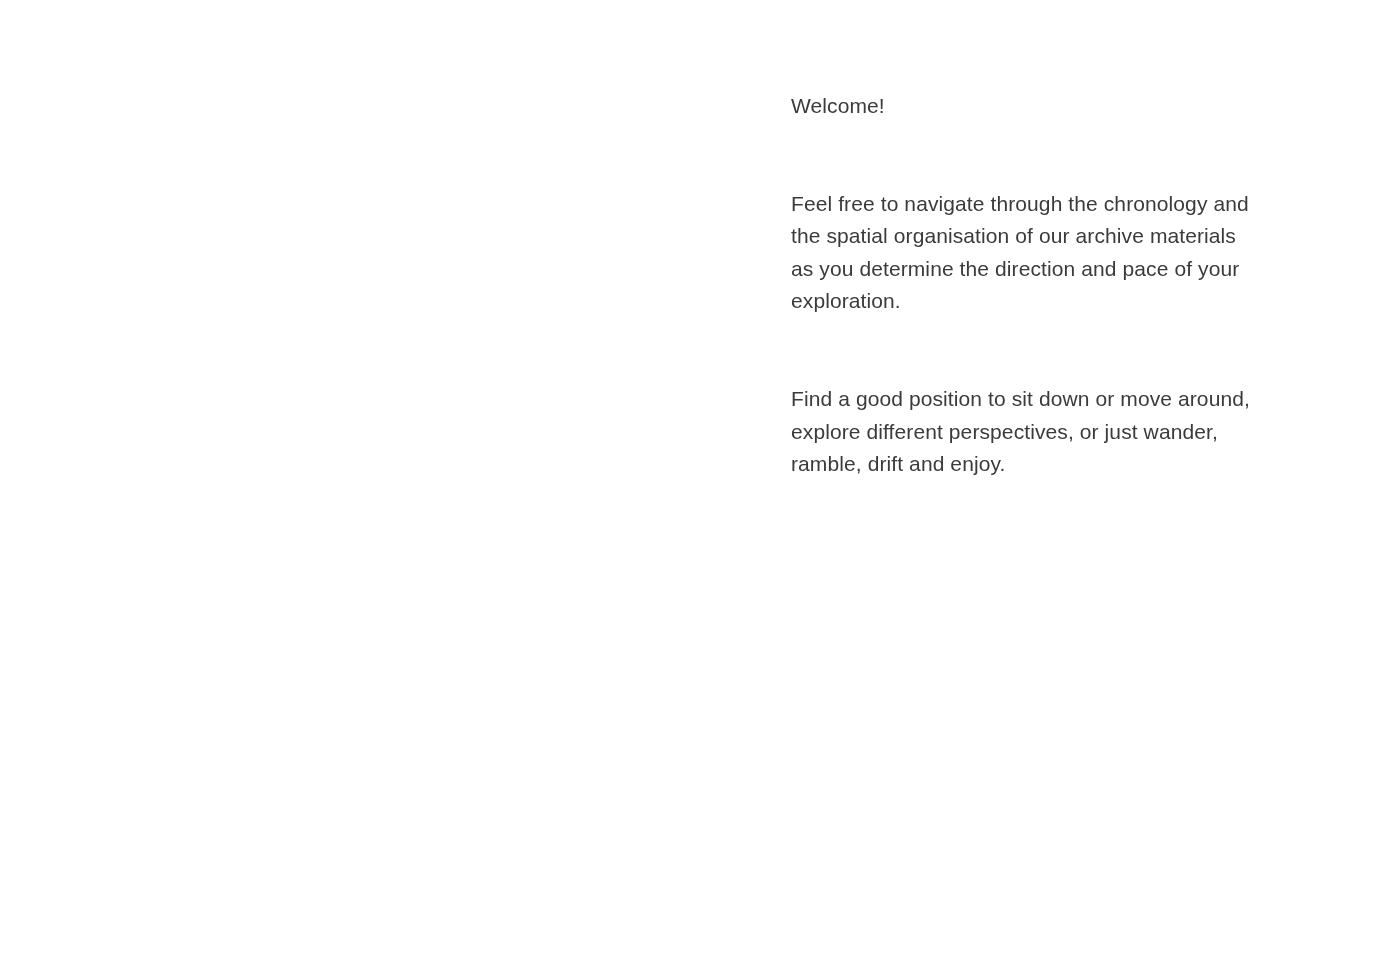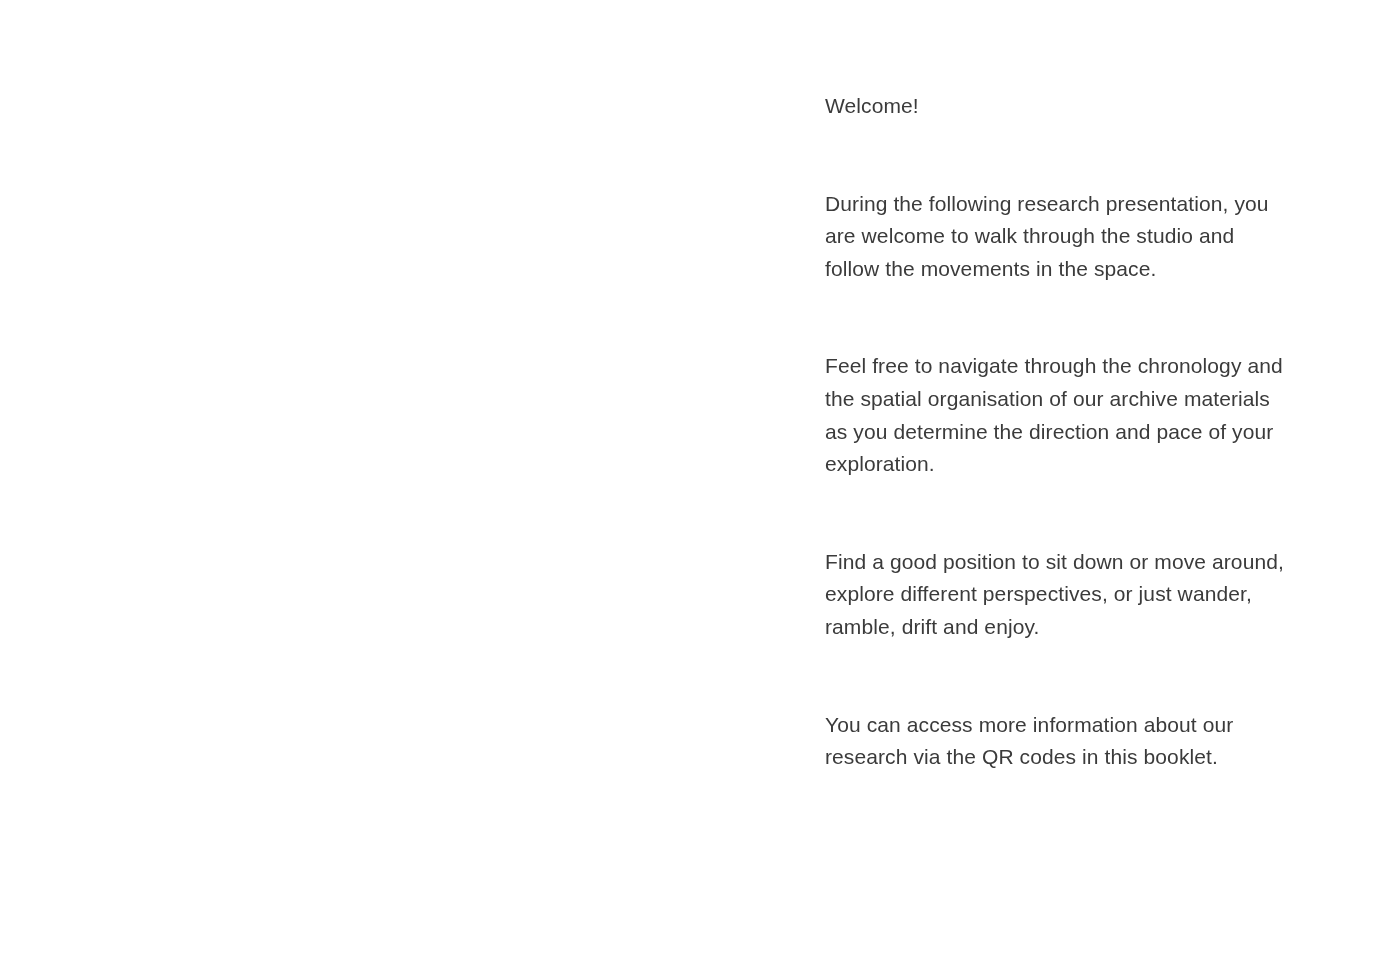--- a/index.html
+++ b/index.html
@@ -9,21 +9,21 @@
   body {
     width: 1386px;
     height: 977px;
     background: #ffffff;
     font-family: "Liberation Sans", sans-serif;
     overflow: hidden;
     position: relative;
   }
   .text-column {
     position: absolute;
-    left: 825px;
+    left: 791px;
     top: 90px;
     width: 496px;
   }
   .para {
     margin: 0 0 65px 0;
     font-size: 21px;
     line-height: 32.6px;
     font-weight: 400;
     color: #3b3b3b;
     white-space: pre-line;
@@ -31,25 +31,20 @@
   }
   .para:last-child {
     margin-bottom: 0;
   }
 </style>
 </head>
 <body>
 
 <div class="text-column">
   <p class="para">Welcome!</p>
-  <p class="para">During the following research presentation, you
-are welcome to walk through the studio and
-follow the movements in the space.</p>
   <p class="para">Feel free to navigate through the chronology and
 the spatial organisation of our archive materials
 as you determine the direction and pace of your
 exploration.</p>
   <p class="para">Find a good position to sit down or move around,
 explore different perspectives, or just wander,
 ramble, drift and enjoy.</p>
-  <p class="para">You can access more information about our
-research via the QR codes in this booklet.</p>
 </div>
 
 </body></html>

